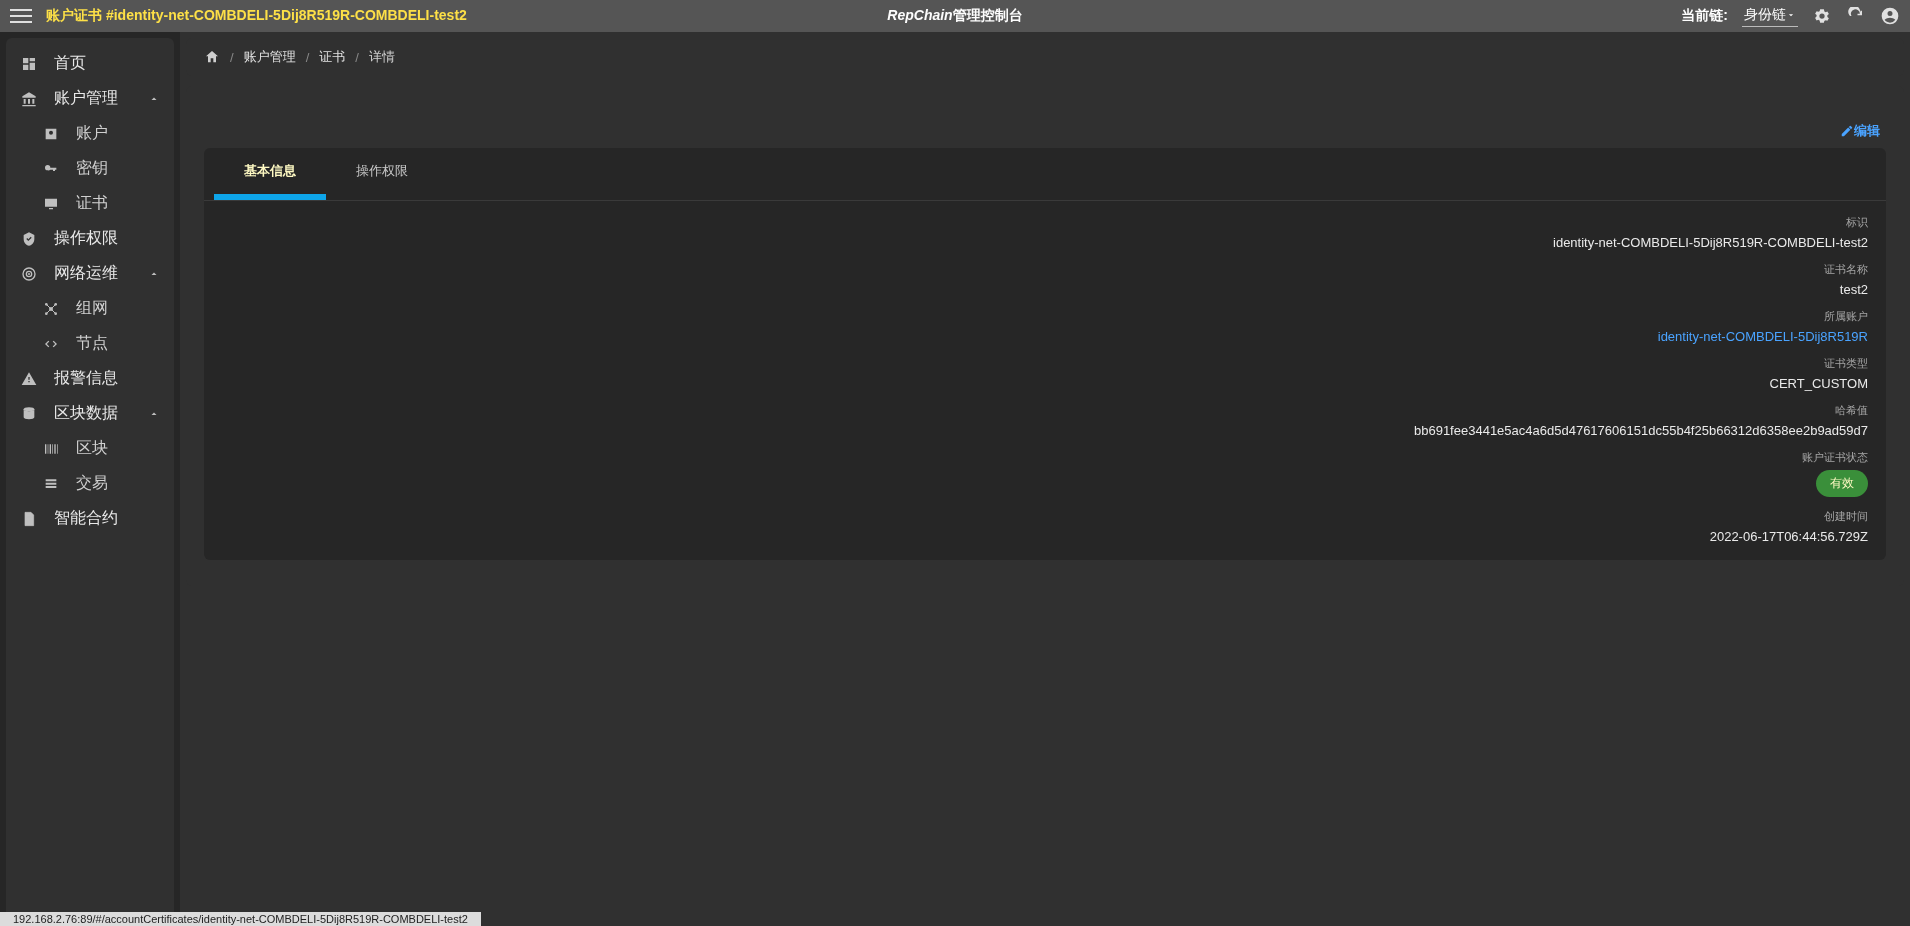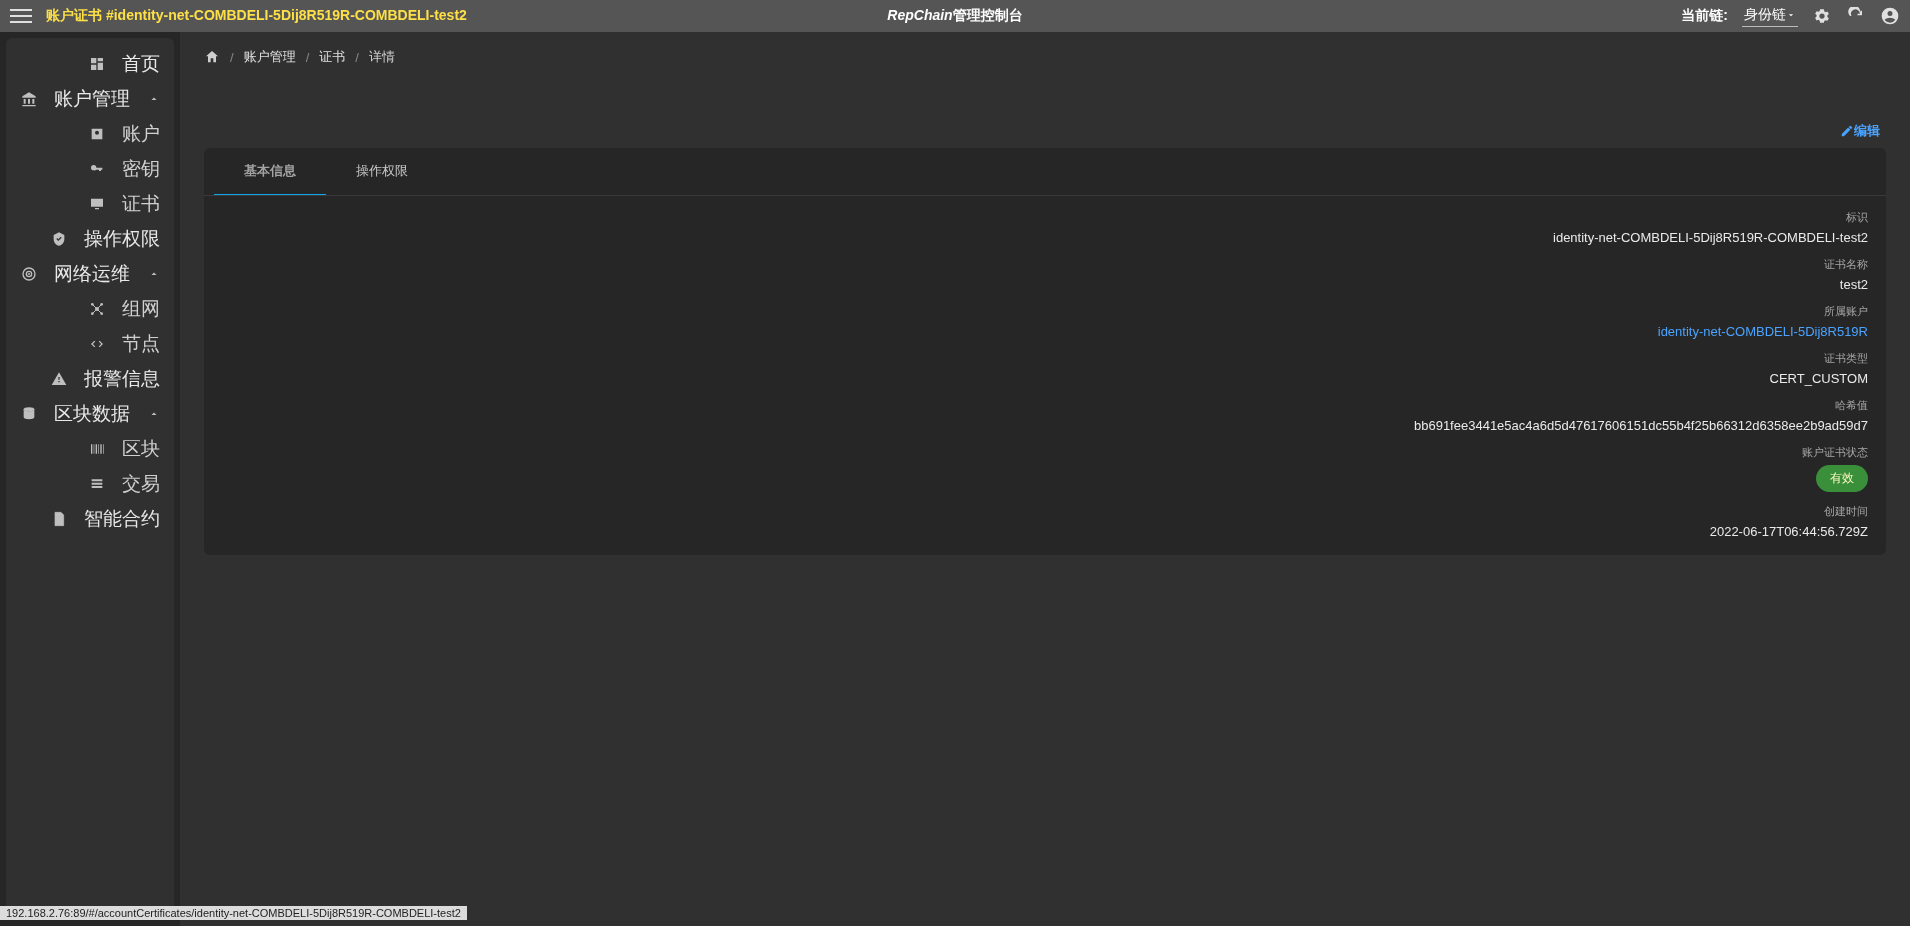--- a/index.html
+++ b/index.html
@@ -18,49 +18,49 @@
   .topbar .chain-select { display:flex; align-items:center; border-bottom:1px solid #bbb; padding:0 2px 2px 2px; cursor:pointer; }
   .topbar .icon-btn { width:20px; height:20px; display:flex; align-items:center; justify-content:center; cursor:pointer; color:#e0e0e0; }
   svg { display:block; }
 
   
   .body { flex:1; display:flex; min-height:0; }
 
   
   .sidebar { width:180px; background:#262626; padding:6px; flex-shrink:0; }
   .sidebar-inner { background:#303030; border-radius:6px; padding:8px 0; height:100%; }
-  .nav-item { display:flex; align-items:center; height:35px; padding:0 14px; color:#e8e8e8; cursor:pointer; font-size:19px;justify-content:flex-end; }
+  .nav-item { display:flex; align-items:center; height:35px; padding:0 14px; color:#e8e8e8; cursor:pointer; font-size:16px; }
   .nav-item.sub { padding-left:36px; color:#d0d0d0; }
   .nav-item .ico { width:18px; height:18px; display:flex; align-items:center; justify-content:center; margin-right:16px; color:#bfbfbf; flex-shrink:0; }
   .nav-item .chev { margin-left:auto; color:#bfbfbf; }
 
   
   .main { flex:1; min-width:0; display:flex; flex-direction:column; padding:6px; gap:10px; }
   .crumb-bar { background:#303030; border-radius:6px; padding:10px 18px; display:flex; align-items:center; gap:10px; color:#cfcfcf; font-size:13px; }
   .crumb-bar a { color:#e0e0e0; text-decoration:none; cursor:pointer; }
   .crumb-sep { color:#888; }
 
   .panel { background:#303030; border-radius:6px; padding:14px 18px 26px 18px; }
   .edit-row { display:flex; justify-content:flex-end; padding:22px 6px 8px 6px; }
   .edit-btn { display:flex; align-items:center; color:#4aa3ff; font-size:13px; cursor:pointer; font-weight:bold;}
   .edit-btn svg { color:#4aa3ff; }
 
   .card { background:#262626; border-radius:6px; }
   .tabs { display:flex; border-bottom:1px solid #3a3a3a; padding:0 10px; }
   .tab { padding:14px 30px; font-size:13px; color:#c8c8c8; cursor:pointer; }
-  .tab.active { color:#a3a3a3; font-weight:bold; border-bottom:1px solid #0ea5e9;text-align:right; }
+  .tab.active { color:#fef9c3; font-weight:bold; border-bottom:6px solid #0ea5e9;text-align:right; }
 
   .fields { padding:14px 18px 4px 18px;text-align:right; }
   .field { margin-bottom:12px; }
   .field .lbl { font-size:11px; color:#a5a5a5; margin-bottom:5px; }
   .field .val { font-size:13px; color:#eaeaea; }
   .field .val.link { color:#4aa3ff; cursor:pointer; }
   .badge { display:inline-block; padding:5px 14px; border-radius:14px; background:#3a8f3a; color:#fef9c3; font-size:12px; }
 
-  .status-url { position:fixed; bottom:6px; left:0; background:#dcdcdc; color:#222; font-size:11px; padding:1px 6px; }
+  .status-url { position:fixed; bottom:0; left:0; background:#dcdcdc; color:#222; font-size:11px; padding:1px 13px; }
 </style>
 </head>
 <body>
 
 <div class="app">
 
   <div class="topbar">
     <div class="ham">
       <span></span>
         <span></span>

